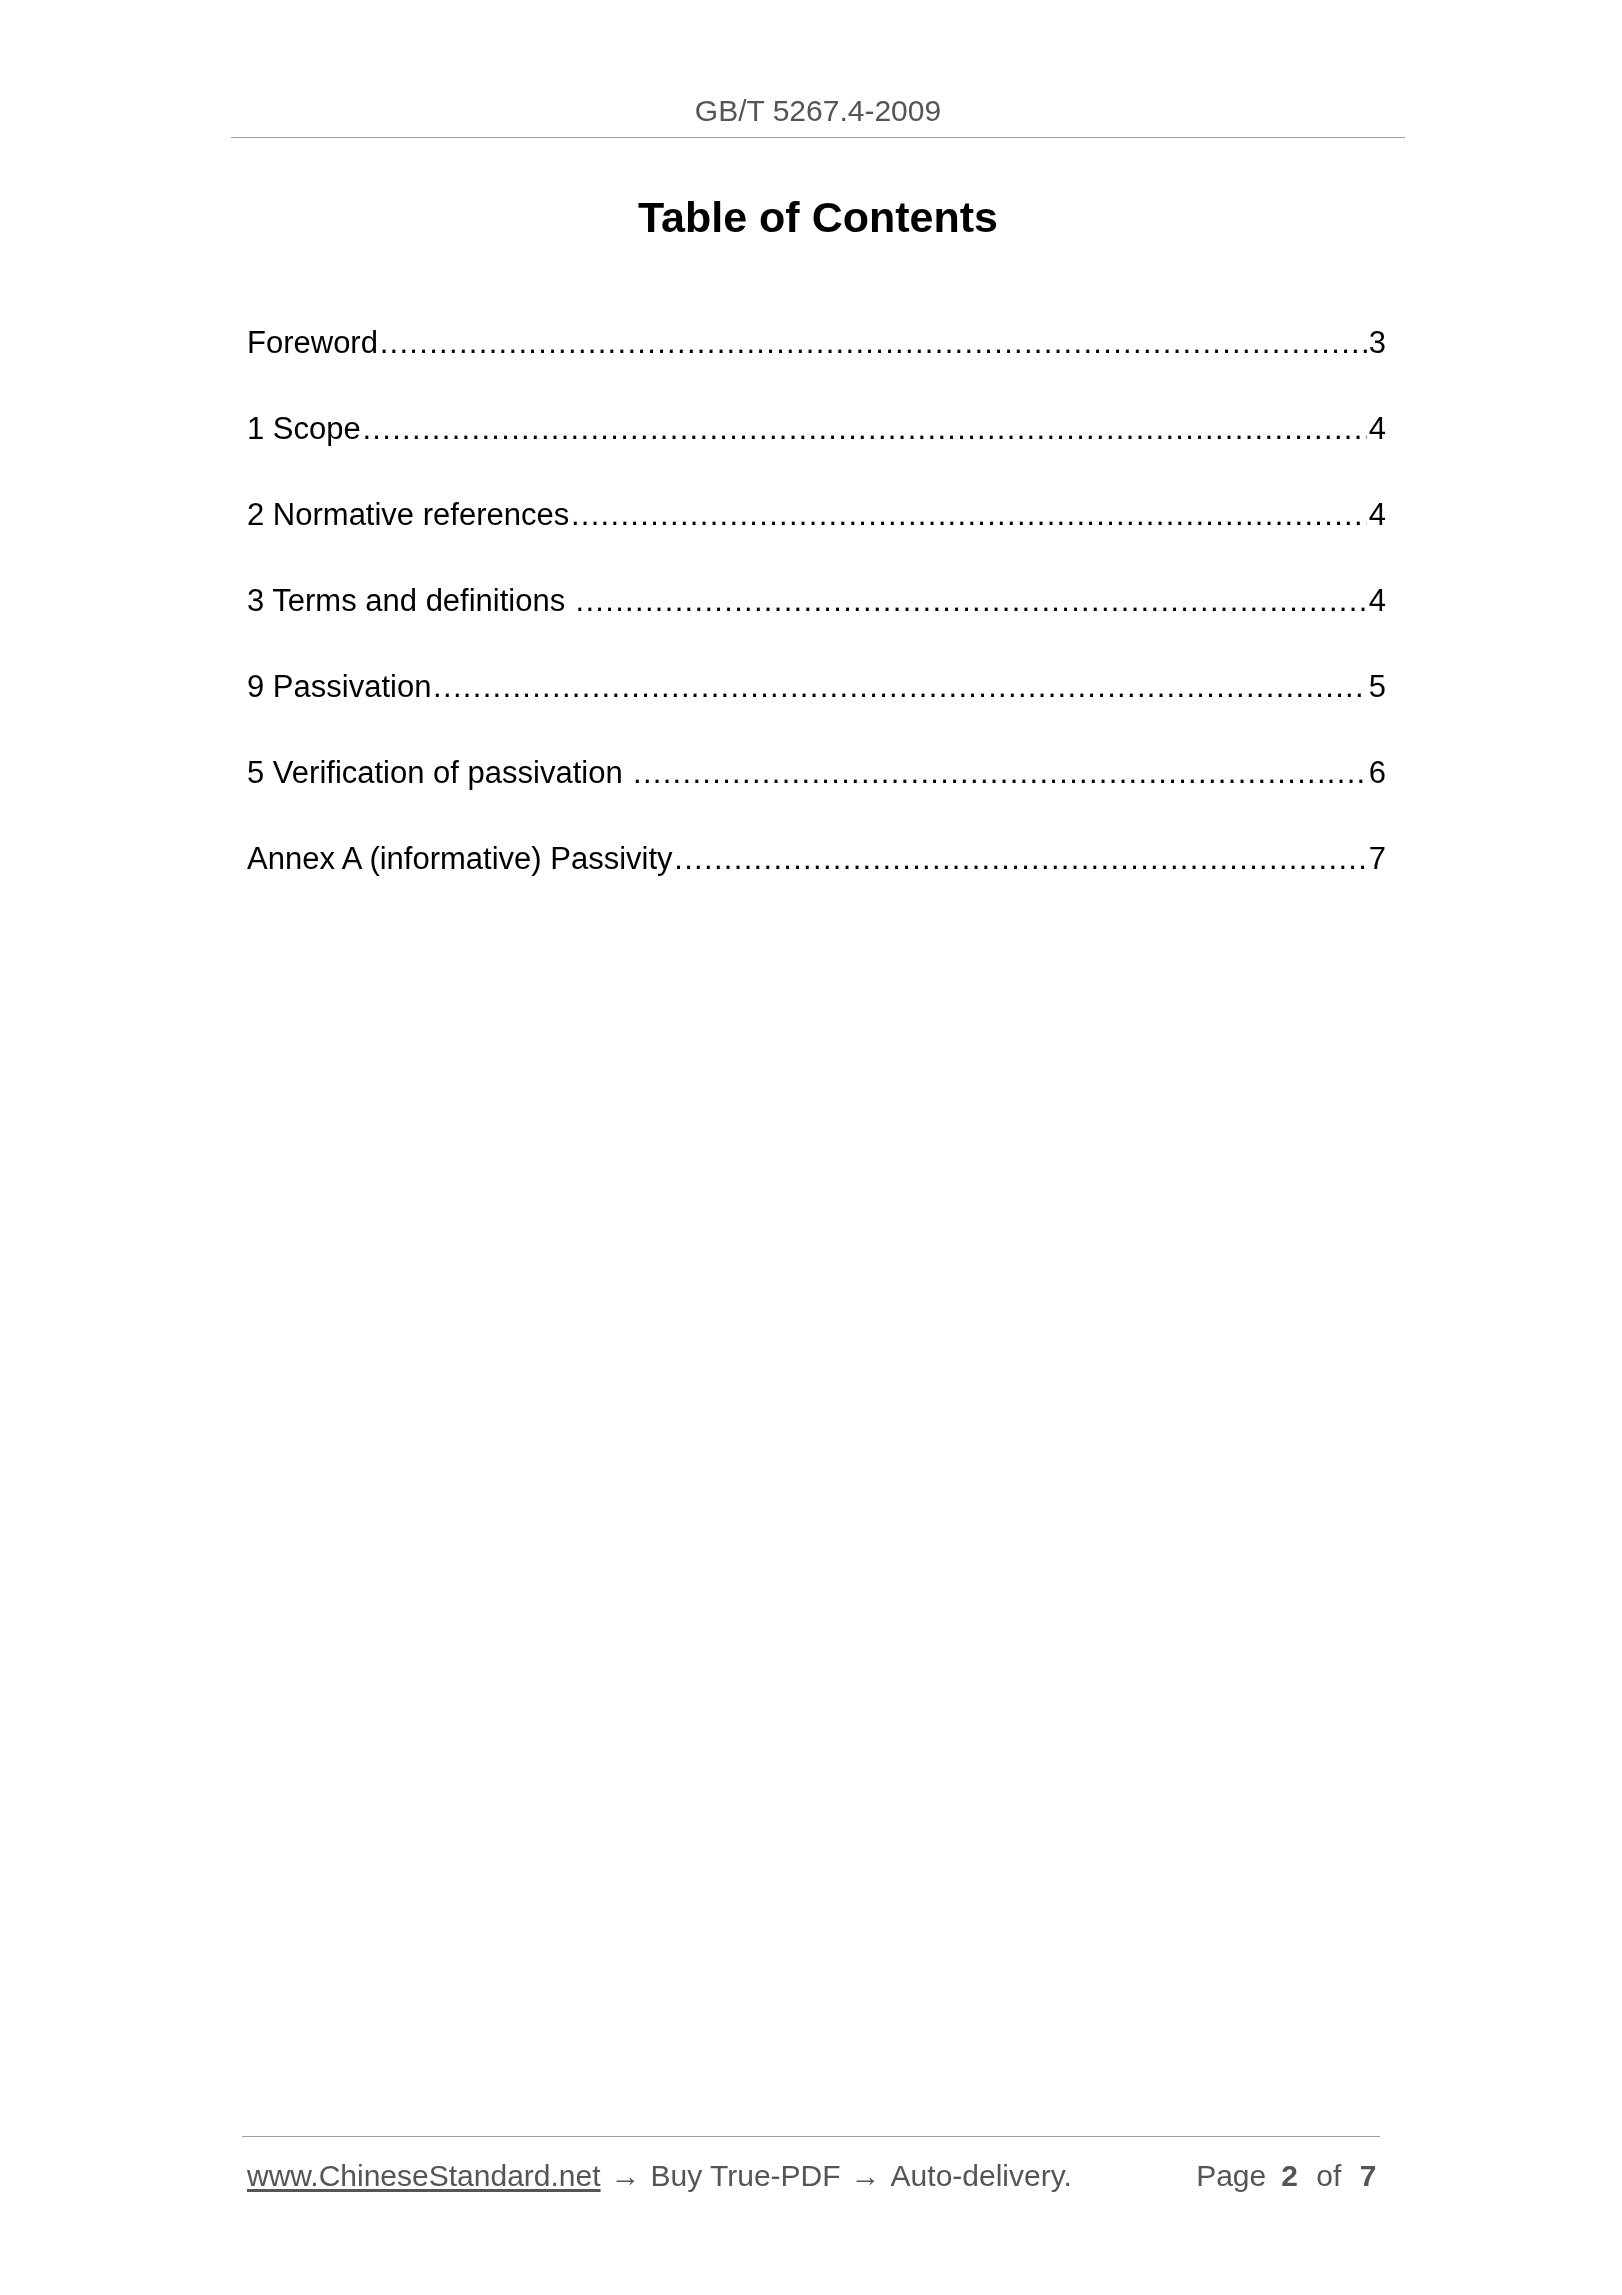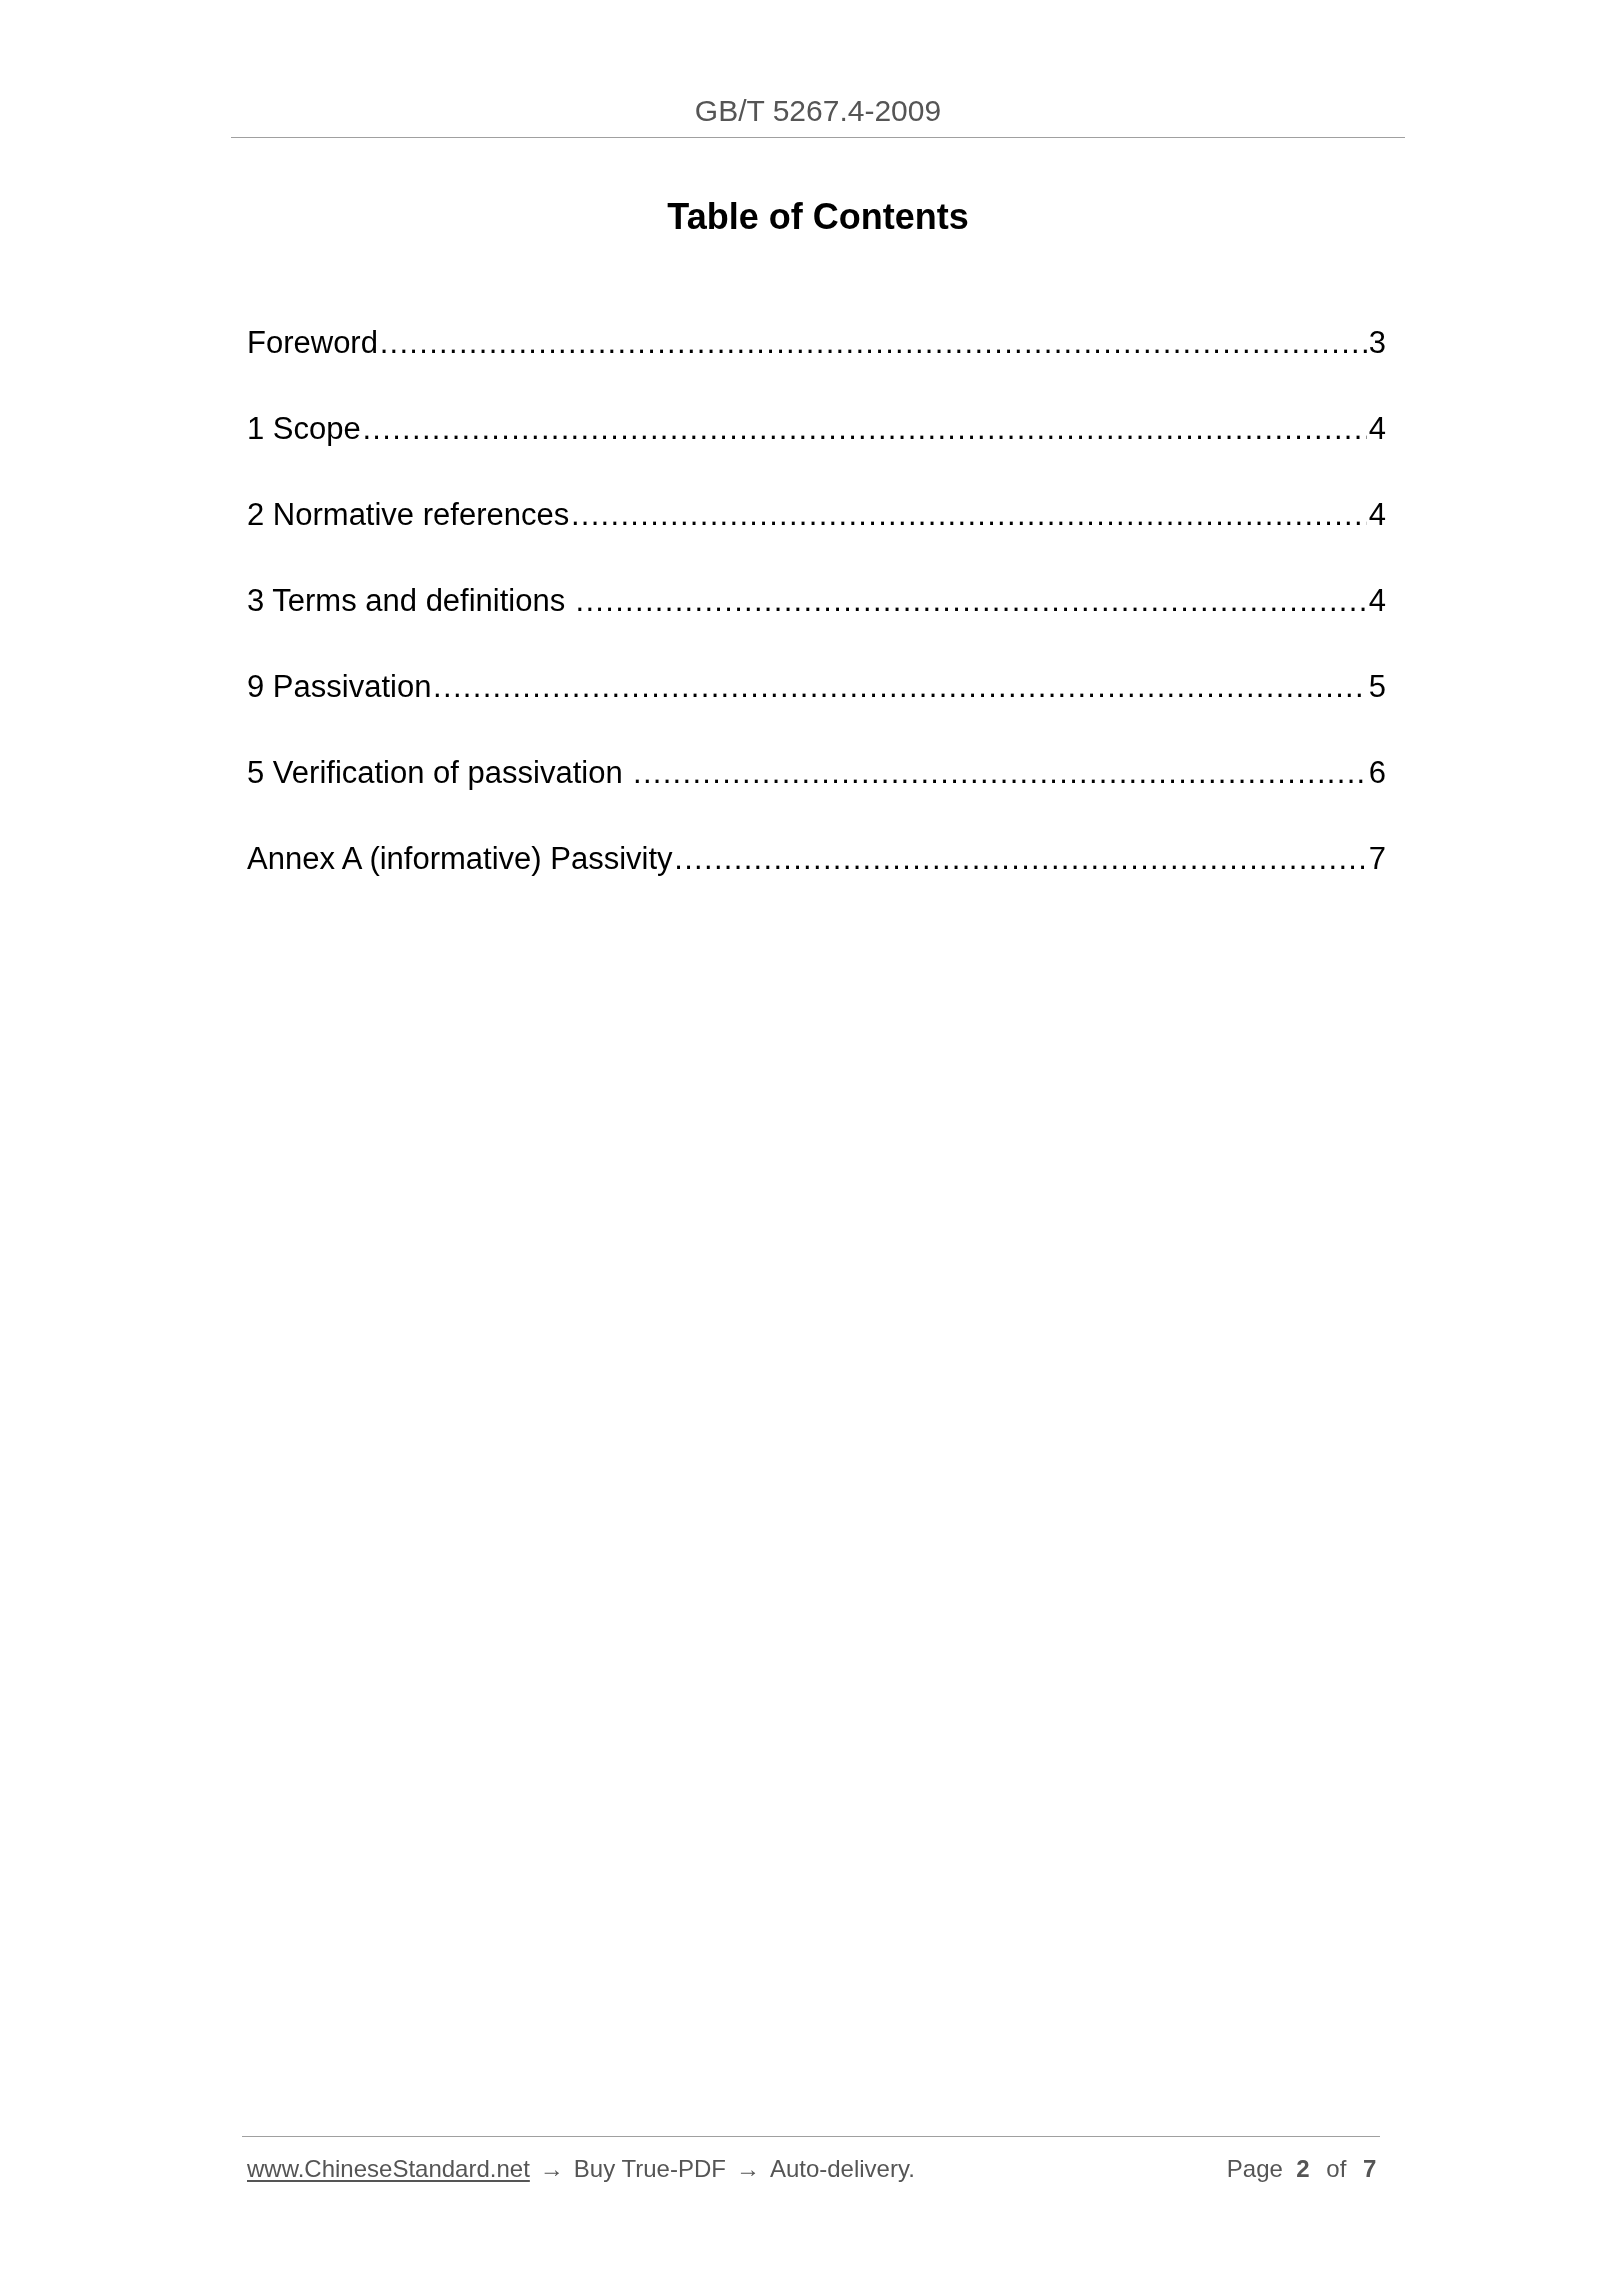--- a/index.html
+++ b/index.html
@@ -32,21 +32,21 @@
       width: 1174px;
       height: 0;
       border-top: 1.7px solid #a0a0a0;
     }
     .toc-title {
       position: absolute;
       left: 231px;
       top: 188px;
       width: 1174px;
       text-align: center;
-      font-size: 36px;
+      font-size: 43px;
       font-weight: bold;
       line-height: 58px;
       color: #000;
     }
     .toc-list {
       position: absolute;
       left: 247px;
       top: 320px;
       width: 1139px;
       margin: 0;
@@ -90,22 +90,22 @@
       border-top: 1.7px solid #a0a0a0;
     }
     .page-footer {
       position: absolute;
       left: 247px;
       top: 2155px;
       width: 1136px;
       height: 42px;
       display: flex;
       justify-content: space-between;
-      align-items: flex-start;
-      font-size: 24px;
+      align-items: center;
+      font-size: 30px;
       color: #555555;
     }
     .footer-left {
       display: flex;
       align-items: center;
       white-space: nowrap;
     }
     .footer-link {
       color: #555555;
       text-decoration: underline;

